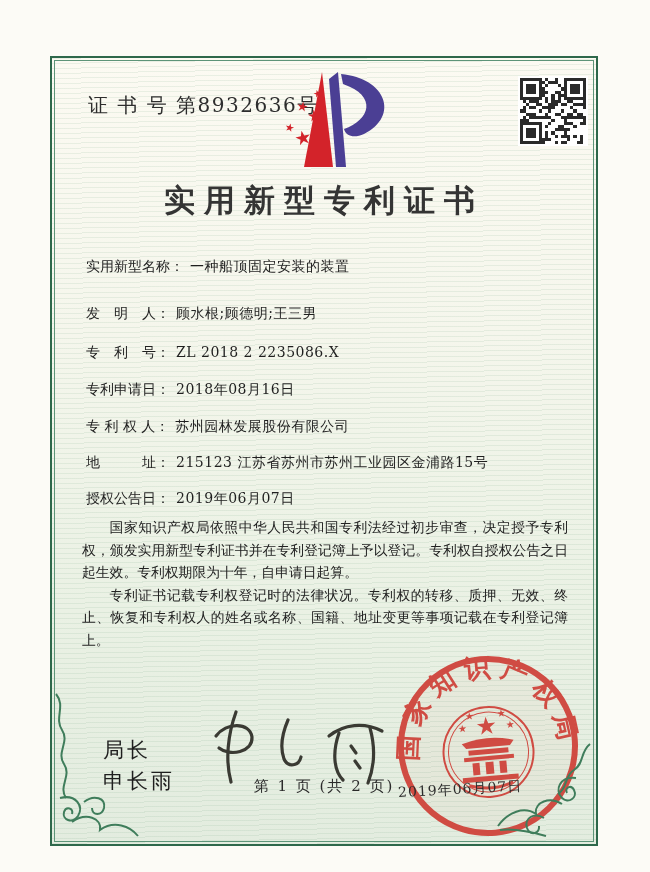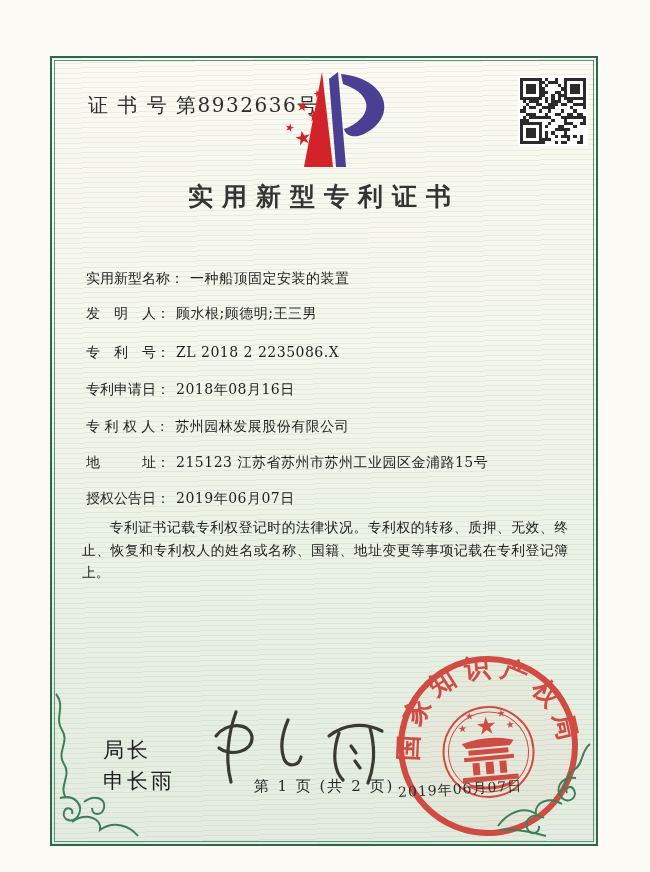--- a/index.html
+++ b/index.html
@@ -24,21 +24,21 @@
   .abs{position:absolute;}
   
   .cert-no{
     left:88px;top:92px;font-size:20px;letter-spacing:1.5px;color:#2d2d2d;
   }
   .logo{left:258px;top:70px;width:150px;height:102px;}
   .qr{left:518px;top:76px;width:66px;height:66px;background:#fff;padding:2px;}
   .qr svg{display:block;width:100%;height:100%;}
   .title{
     left:50px;top:180px;width:548px;text-align:center;
-    font-size:25px;font-weight:700;letter-spacing:9px;color:#343434;
+    font-size:31px;font-weight:700;letter-spacing:9px;color:#343434;
   }
   
   .field{left:86px;width:500px;height:20px;font-size:14px;white-space:nowrap;}
   .f-label{color:#1f1f1f;}
   .f-value{color:#1f1f1f;letter-spacing:0.5px;padding-left:6px;}
   .grant-pair{position:absolute;left:246px;top:0;}
   
   .paras{left:82px;top:516px;width:486px;font-size:13.8px;line-height:22.6px;
     text-align:justify;color:#222;}
   .paras p{margin:0;text-indent:2em;}
@@ -300,21 +300,21 @@
       <rect x="11" y="20" width="1" height="1" fill="#2a2a2a"></rect>
       <rect x="13" y="20" width="1" height="1" fill="#2a2a2a"></rect>
       <rect x="14" y="20" width="1" height="1" fill="#2a2a2a"></rect>
       <rect x="18" y="20" width="1" height="1" fill="#2a2a2a"></rect>
       <rect x="19" y="20" width="1" height="1" fill="#2a2a2a"></rect>
     </svg>
 </div>
 
 <div class="abs title">实用新型专利证书</div>
 
-<div class="abs field" style="top:270px">
+<div class="abs field" style="top:258px">
   <span class="f-label">实用新型名称：</span><span class="f-value">一种船顶固定安装的装置</span>
 </div>
 <div class="abs field" style="top:305px">
   <span class="f-label">发　明　人：</span><span class="f-value">顾水根;顾德明;王三男</span>
 </div>
 <div class="abs field" style="top:344px">
   <span class="f-label">专　利　号：</span><span class="f-value">ZL 2018 2 2235086.X</span>
 </div>
 <div class="abs field" style="top:381px">
   <span class="f-label">专利申请日：</span><span class="f-value">2018年08月16日</span>
@@ -323,20 +323,21 @@
   <span class="f-label">专 利 权 人：</span><span class="f-value">苏州园林发展股份有限公司</span>
 </div>
 <div class="abs field" style="top:454px">
   <span class="f-label">地　　　址：</span><span class="f-value">215123 江苏省苏州市苏州工业园区金浦路15号</span>
 </div>
 <div class="abs field" style="top:490px">
   <span class="f-label">授权公告日：</span><span class="f-value">2019年06月07日</span>
 </div>
 
 <div class="abs paras">
+  <p>国家知识产权局依照中华人民共和国专利法经过初步审查，决定授予专利权，颁发实用新型专利证书并在专利登记簿上予以登记。专利权自授权公告之日起生效。专利权期限为十年，自申请日起算。</p>
   <p>专利证书记载专利权登记时的法律状况。专利权的转移、质押、无效、终止、恢复和专利权人的姓名或名称、国籍、地址变更等事项记载在专利登记簿上。</p>
 </div>
 
 <div class="abs signer">
   <div>局长</div>
   <div>申长雨</div>
 </div>
 
 <div class="abs signature">
   <svg viewBox="0 0 210 96" width="210" height="96" fill="none" stroke="#3a3a33" stroke-width="3.2" stroke-linecap="round">

